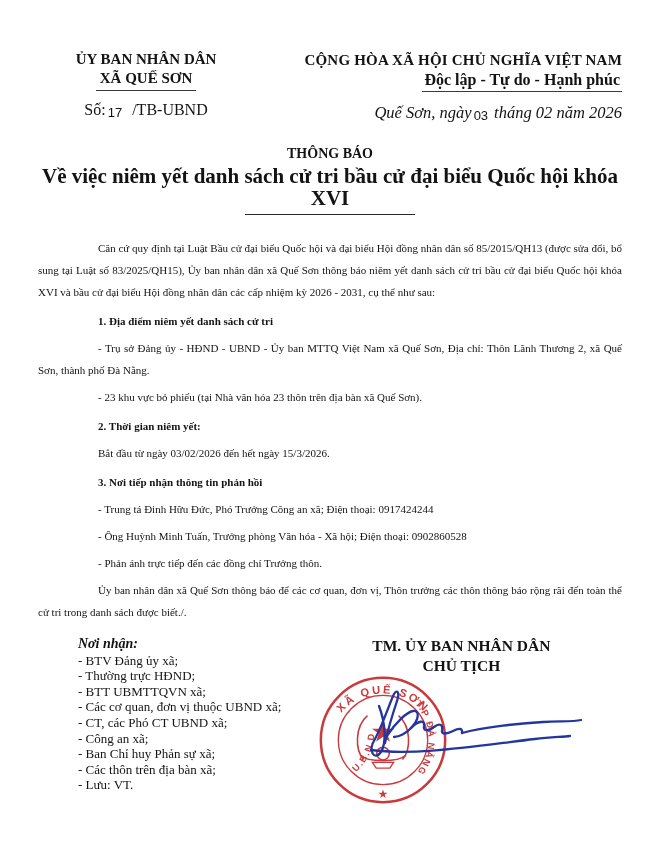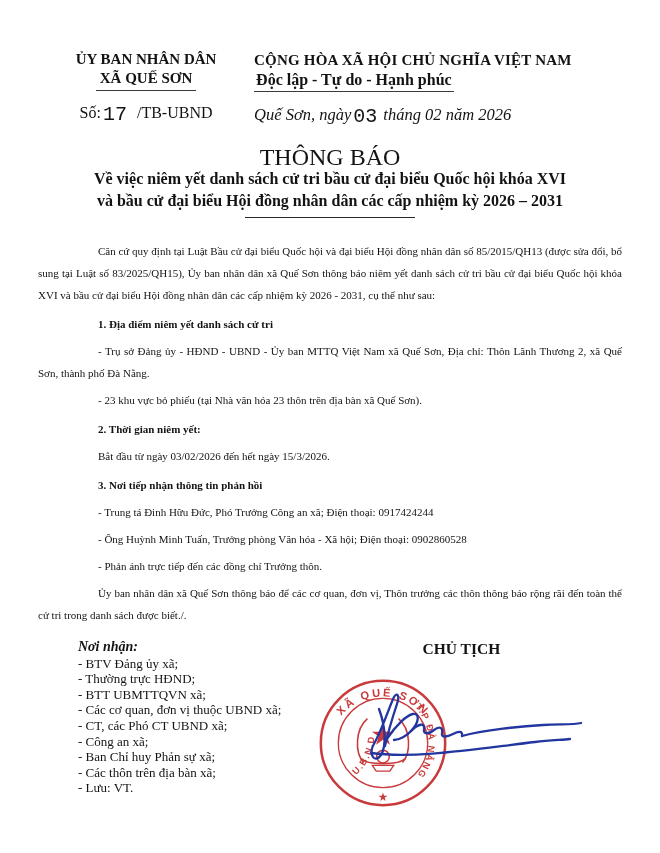--- a/index.html
+++ b/index.html
@@ -6,34 +6,34 @@
   body{
     width:660px;height:853px;background:#ffffff;color:#131313;
     font-family:"Liberation Serif","DejaVu Serif",serif;
     overflow:hidden;
   }
   .page{padding:50px 38px 0 38px;box-sizing:border-box;width:660px;height:853px;position:relative;border-radius:11px;}
 
   
   .hdr{display:flex;align-items:flex-start;}
   .hdr-left{width:37%;text-align:center;}
-  .hdr-right{width:63%;text-align:left;}
+  .hdr-right{width:63%;text-align:right;}
   .hdr-org1{font-weight:bold;font-size:15px;line-height:19px;}
   .hdr-org2{font-weight:bold;font-size:15px;line-height:19px;display:inline-block;border-bottom:1.5px solid #3a3a3a;padding:0 4px 2px 4px;}
   .doc-no{font-size:16px;margin-top:10px;}
   .hdr-nat1{font-weight:bold;font-size:15px;line-height:20px;letter-spacing:.2px;}
   .hdr-nat2{font-weight:bold;font-size:16px;display:inline-block;border-bottom:1.5px solid #3a3a3a;padding:0 2px 2px 2px;margin-top:1px;}
   .date-line{font-style:italic;font-size:16.5px;margin-top:11px;}
-  .fill-num{font-family:Liberation Mono, monospace;font-style:normal;font-size:20px;position:relative;top:2px;margin:0 6px 0 2px;}
+  .fill-num{font-family:Liberation Sans, sans-serif;font-style:normal;font-size:13px;position:relative;top:2px;margin:0 6px 0 2px;}
   .fill-num.no17{margin:0 10px 0 2px;}
 
   
   .title-blk{text-align:center;margin-top:20px;}
-  .title-main{font-weight:normal;font-size:24px;line-height:22px;}
-  .title-sub{font-weight:bold;font-size:16px;line-height:22px;}
+  .title-main{font-weight:bold;font-size:14px;line-height:22px;}
+  .title-sub{font-weight:bold;font-size:21px;line-height:22px;}
   .title-rule{width:170px;border:0;border-top:1.6px solid #2a2a2a;margin:5px auto 0 auto;}
 
   
   .bodytxt{margin-top:22px;font-size:11px;line-height:22px;}
   .para{text-align:justify;text-indent:60px;margin:0 0 4px 0;}
   .head-para{font-weight:bold;text-indent:60px;margin:7px 0 5px 0;}
   .item{text-align:justify;text-indent:60px;margin:0 0 5px 0;}
 
   
   .ftr{display:flex;margin-top:13px;}
@@ -58,21 +58,20 @@
     <div class="hdr-right">
       <div class="hdr-nat1">CỘNG HÒA XÃ HỘI CHỦ NGHĨA VIỆT NAM</div>
       <span class="hdr-nat2">Độc lập - Tự do - Hạnh phúc</span>
       <div class="date-line"><span>Quế Sơn, ngày</span><span class="fill-num">03</span><span>tháng 02 năm 2026</span></div>
     </div>
   </div>
 
   <div class="title-blk">
     <div class="title-main">THÔNG BÁO</div>
     <div class="title-sub">Về việc niêm yết danh sách cử tri bầu cử đại biểu Quốc hội khóa XVI</div>
-    <div class="title-sub">và bầu cử đại biểu Hội đồng nhân dân các cấp nhiệm kỳ 2026 – 2031</div>
     <hr class="title-rule">
   </div>
 
   <div class="bodytxt">
     <p class="para">Căn cứ quy định tại Luật Bầu cử đại biểu Quốc hội và đại biểu Hội đồng nhân dân số 85/2015/QH13 (được sửa đổi, bổ sung tại Luật số 83/2025/QH15), Ủy ban nhân dân xã Quế Sơn thông báo niêm yết danh sách cử tri bầu cử đại biểu Quốc hội khóa XVI và bầu cử đại biểu Hội đồng nhân dân các cấp nhiệm kỳ 2026 - 2031, cụ thể như sau:</p>
 
     <p class="head-para">1. Địa điểm niêm yết danh sách cử tri</p>
     <p class="item">- Trụ sở Đảng ủy - HĐND - UBND - Ủy ban MTTQ Việt Nam xã Quế Sơn, Địa chỉ: Thôn Lãnh Thương 2, xã Quế Sơn, thành phố Đà Nẵng.</p>
     <p class="item">- 23 khu vực bỏ phiếu (tại Nhà văn hóa 23 thôn trên địa bàn xã Quế Sơn).</p>
 
@@ -95,20 +94,21 @@
       <div>- BTT UBMTTQVN xã;</div>
       <div>- Các cơ quan, đơn vị thuộc UBND xã;</div>
       <div>- CT, các Phó CT UBND xã;</div>
       <div>- Công an xã;</div>
       <div>- Ban Chỉ huy Phản sự xã;</div>
       <div>- Các thôn trên địa bàn xã;</div>
       <div>- Lưu: VT.</div>
     </div>
 
     <div class="ftr-right">
+      <div class="sig-title">TM. ỦY BAN NHÂN DÂN</div>
       <div class="sig-title">CHỦ TỊCH</div>
 
       <svg class="stamp" width="136" height="136" viewBox="0 0 140 140">
         <g fill="none" stroke="#c52a2c" stroke-width="2.6">
           <circle cx="70" cy="70" r="64"></circle>
         </g>
         <circle cx="70" cy="70" r="46" fill="none" stroke="#c52a2c" stroke-width="1.4"></circle>
         <defs>
           <path id="arcTop" d="M 14,78 A 56,56 0 0 1 126,78"></path>
           <path id="arcLeft" d="M 38,115 A 56,56 0 0 0 38,25" transform="rotate(8 70 70)"></path>

